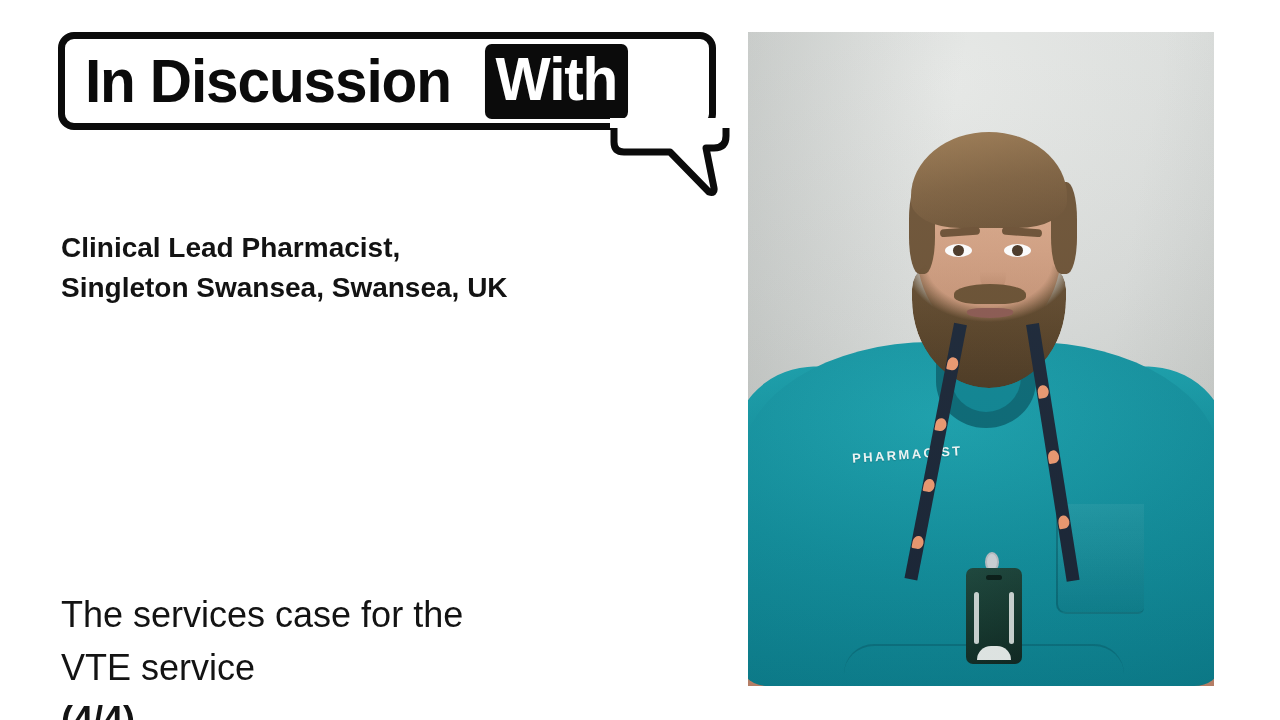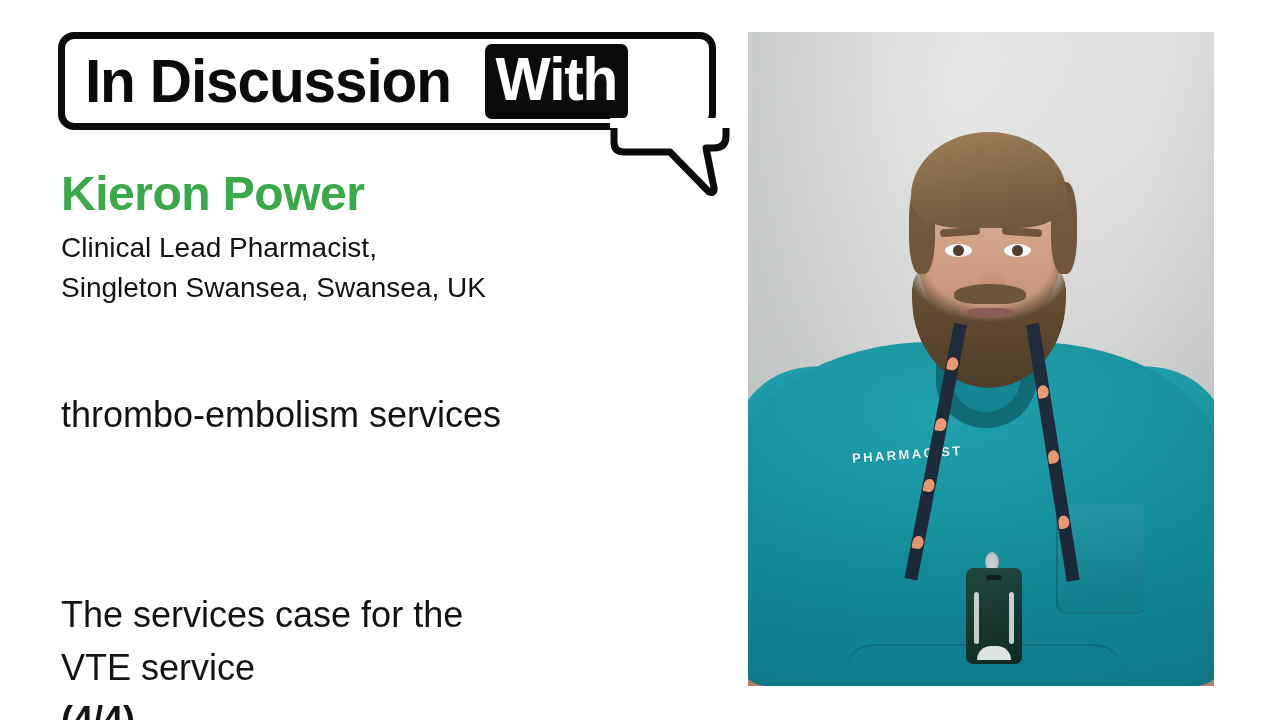--- a/index.html
+++ b/index.html
@@ -90,21 +90,21 @@
     font-weight:bold;
     letter-spacing:-0.5px;
     color:#3aa949;
     line-height:1.08;
     white-space:nowrap;
   }
   .role{
     position:absolute;
     left:61px; top:228px;
     font-size:28px;
-    font-weight:normal;
+    font-weight:bold;
     color:#131313;
     line-height:1.42;
     white-space:nowrap;
   }
   .role span{ display:block; }
 
   
   .topic{
     position:absolute;
     left:61px; top:389px;
@@ -405,29 +405,27 @@
           <span class="logo-word-b">With</span>
         </div>
       </div>
 
       <svg class="logo-tail" viewBox="0 0 120 78">
         <path d="M4 4 H116 V18 Q116 30 104 30 H96 L104 70 Q105 76 99 74 L60 34 H14 Q4 34 4 24 Z" fill="#ffffff" stroke="#0b0b0b" stroke-width="7" stroke-linejoin="round"></path>
         <rect x="0" y="0" width="120" height="10" fill="#ffffff"></rect>
       </svg>
     </div>
 
-    <div class="name">Kieron Power</div>
 
     <div class="role">
       <span>Clinical Lead Pharmacist,</span>
       <span>Singleton Swansea, Swansea, UK</span>
     </div>
 
     <div class="topic">
-      <span>thrombo-embolism services</span>
     </div>
 
     <div class="episode">
       <span>The services case for the</span>
       <span><span>VTE service </span><span class="ep-count">(4/4)</span></span>
     </div>
 
   </div>
 
   <div class="photo">

